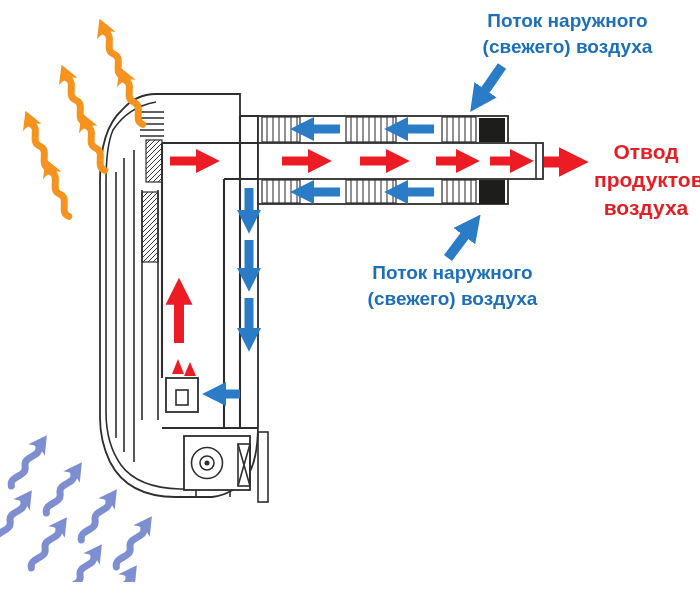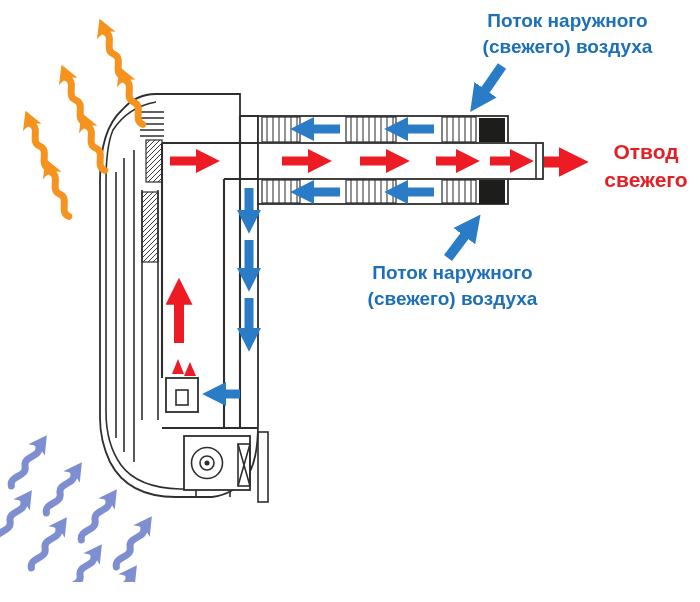--- a/index.html
+++ b/index.html
@@ -138,21 +138,22 @@
   </g>
 </svg>
 
 <div class="lbl lbl-blue" style="left:440px;top:8px;width:255px;">
   <span>Поток наружного</span>
   <span>(свежего) воздуха</span>
 </div>
 
 <div class="lbl lbl-red" style="left:594px;top:138px;width:104px;">
   <span>Отвод</span>
-  <span>свежего</span>
+  <span>продуктов</span>
+  <span>воздуха</span>
 </div>
 
 <div class="lbl lbl-blue" style="left:340px;top:260px;width:225px;">
   <span>Поток наружного</span>
   <span>(свежего) воздуха</span>
 </div>
 
 </div>
 
 </body></html>

